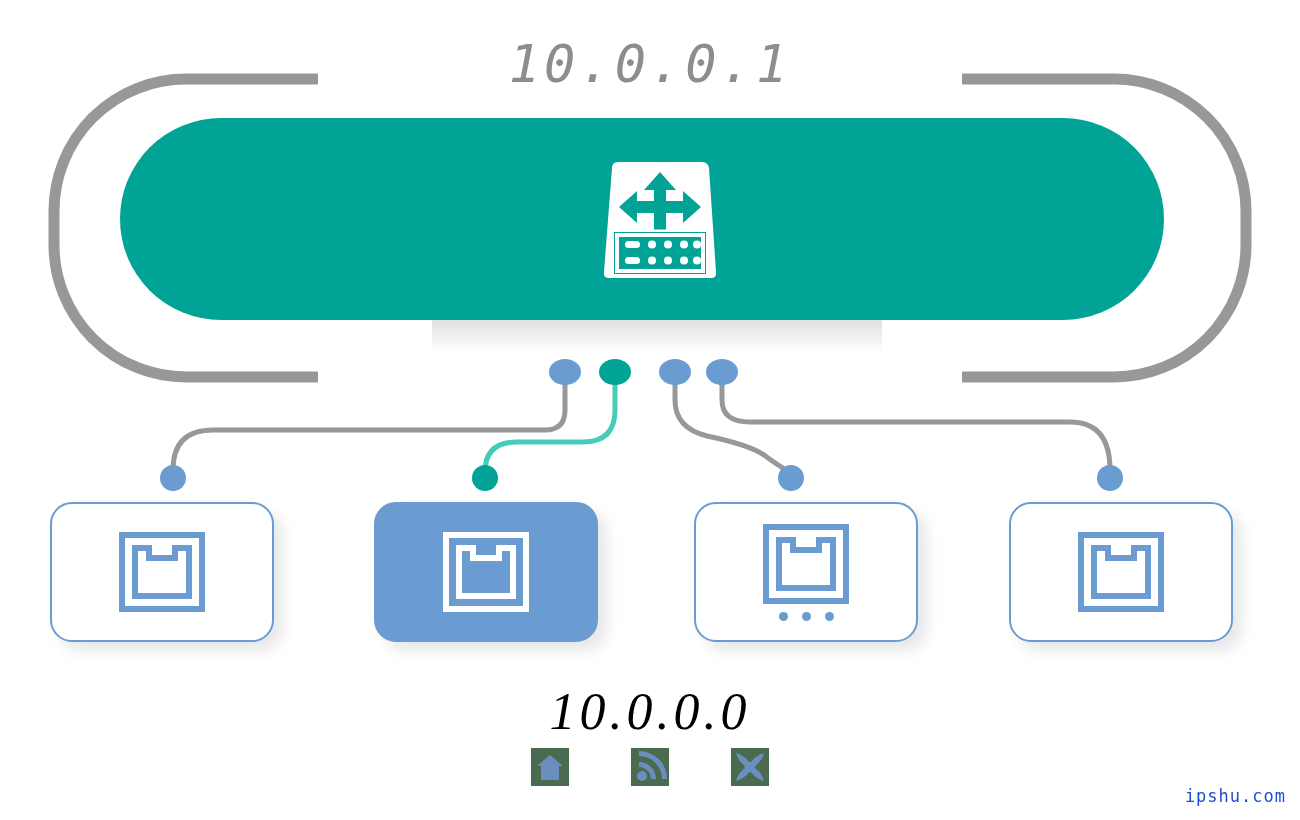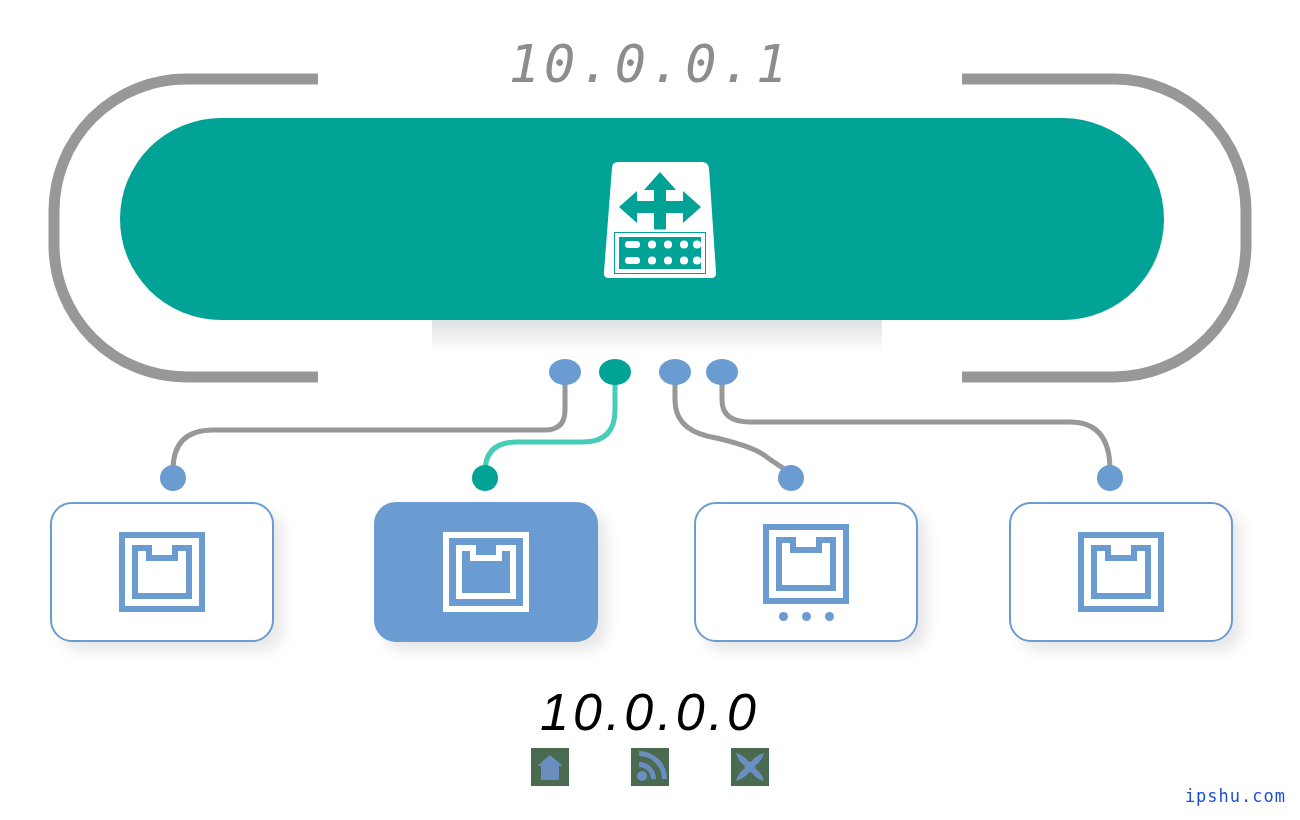--- a/index.html
+++ b/index.html
@@ -35,21 +35,21 @@
     user-select: none;
   }
 
   
   .label-bottom {
     position: absolute;
     left: 0;
     top: 682px;
     width: 1300px;
     text-align: center;
-    font-family: Liberation Sans, sans-serif;
+    font-family: Liberation Serif, serif;
     font-style: italic;
     font-size: 52px;
     letter-spacing: 4px;
     color: #000000;
     white-space: pre;
     user-select: none;
   }
 
   
   .layer {

